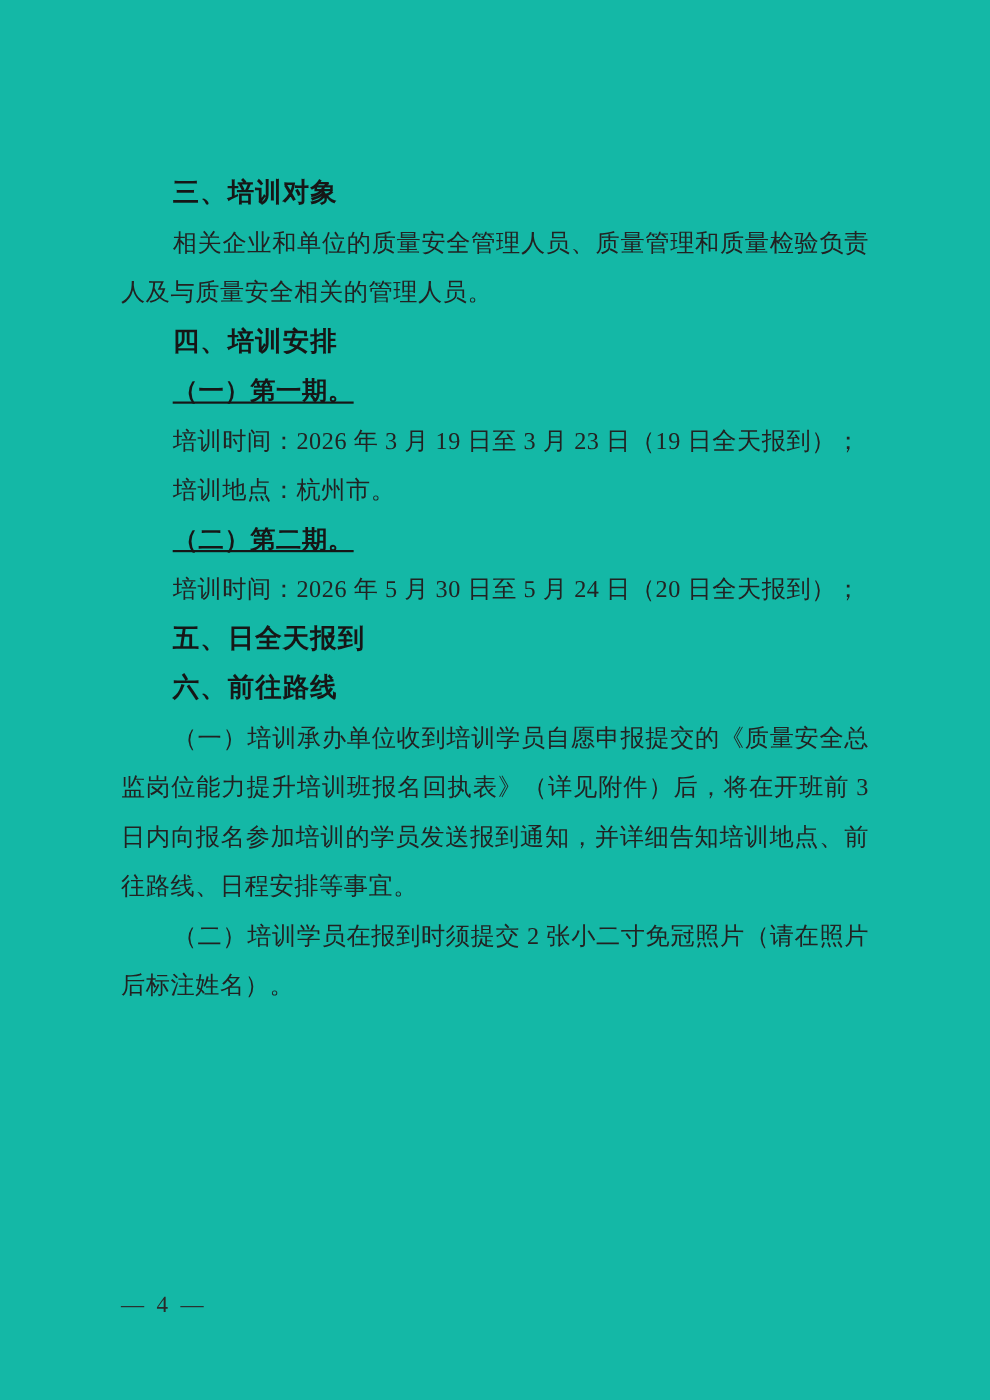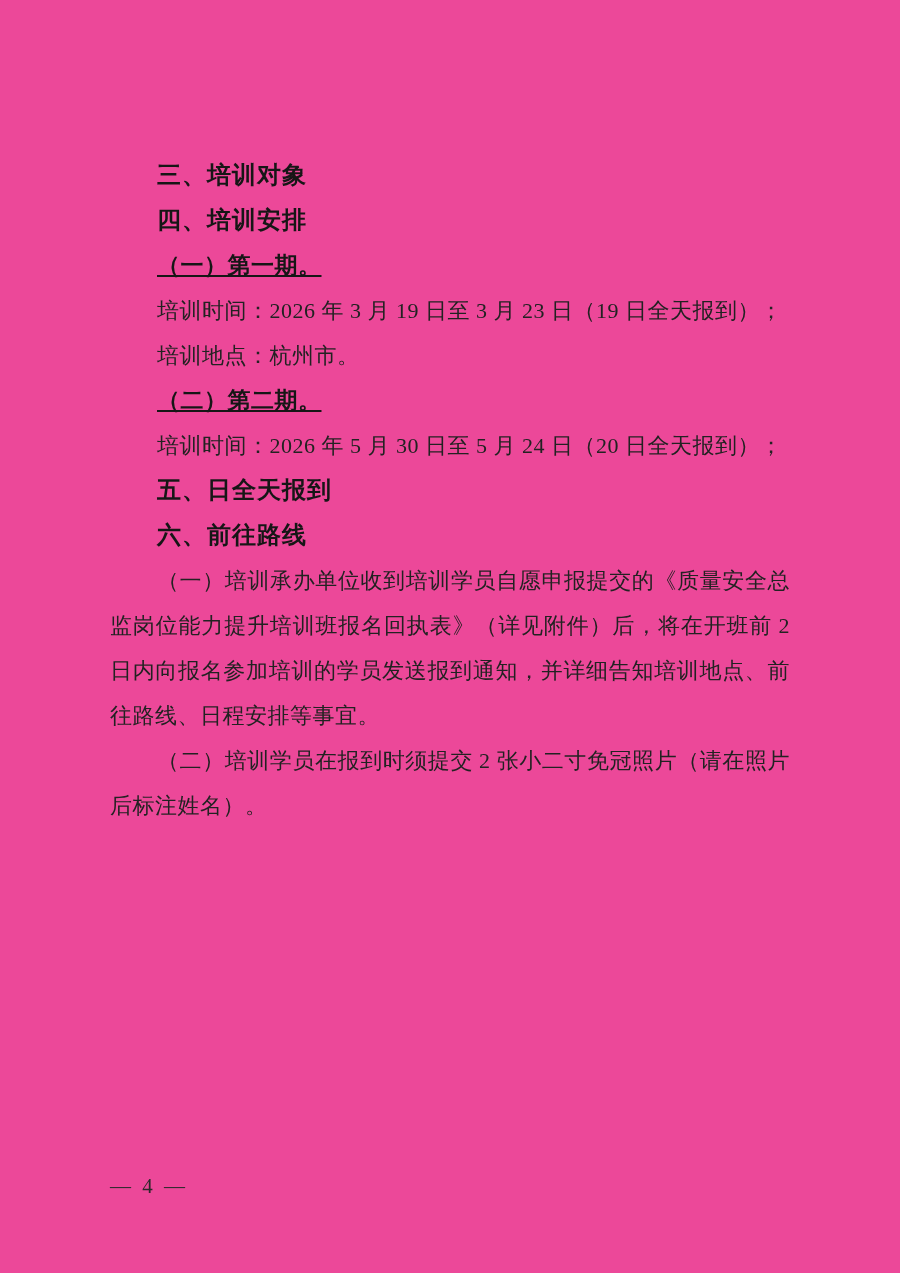--- a/index.html
+++ b/index.html
@@ -5,21 +5,21 @@
   html, body {
     margin: 0;
     padding: 0;
     background: #e8e8e8;
   }
   .page {
     position: relative;
     width: 900px;
     height: 1273px;
     margin: 0 auto;
-    background: #ec4899;
+    background: #14b8a6;
     overflow: hidden;
     color: #1d1d1d;
     font-family: "Liberation Serif", "DejaVu Serif", serif;
   }
   .doc {
     position: absolute;
     top: 153px;
     left: 110px;
     width: 680px;
   }
@@ -66,39 +66,40 @@
   }
 </style>
 </head>
 <body>
 
 <div class="page">
   <div class="doc">
 
     <h3 class="heading">三、培训对象</h3>
 
+    <p class="body">相关企业和单位的质量安全管理人员、质量管理和质量检验负责人及与质量安全相关的管理人员。</p>
 
     <h3 class="heading">四、培训安排</h3>
 
     <p class="subheading">（一）第一期。</p>
 
     <p class="body single">培训时间：2026 年 3 月 19 日至 3 月 23 日（19 日全天报到）；</p>
 
     <p class="body single">培训地点：杭州市。</p>
 
     <p class="subheading">（二）第二期。</p>
 
     <p class="body single">培训时间：2026 年 5 月 30 日至 5 月 24 日（20 日全天报到）；</p>
 
 
     <h3 class="heading">五、日全天报到</h3>
 
 
     <h3 class="heading">六、前往路线</h3>
 
-    <p class="body">（一）培训承办单位收到培训学员自愿申报提交的《质量安全总监岗位能力提升培训班报名回执表》（详见附件）后，将在开班前 2 日内向报名参加培训的学员发送报到通知，并详细告知培训地点、前往路线、日程安排等事宜。</p>
+    <p class="body">（一）培训承办单位收到培训学员自愿申报提交的《质量安全总监岗位能力提升培训班报名回执表》（详见附件）后，将在开班前 3 日内向报名参加培训的学员发送报到通知，并详细告知培训地点、前往路线、日程安排等事宜。</p>
 
     <p class="body">（二）培训学员在报到时须提交 2 张小二寸免冠照片（请在照片后标注姓名）。</p>
 
   </div>
 
   <div class="footer">— 4 —</div>
 </div>
 
 </body></html>

